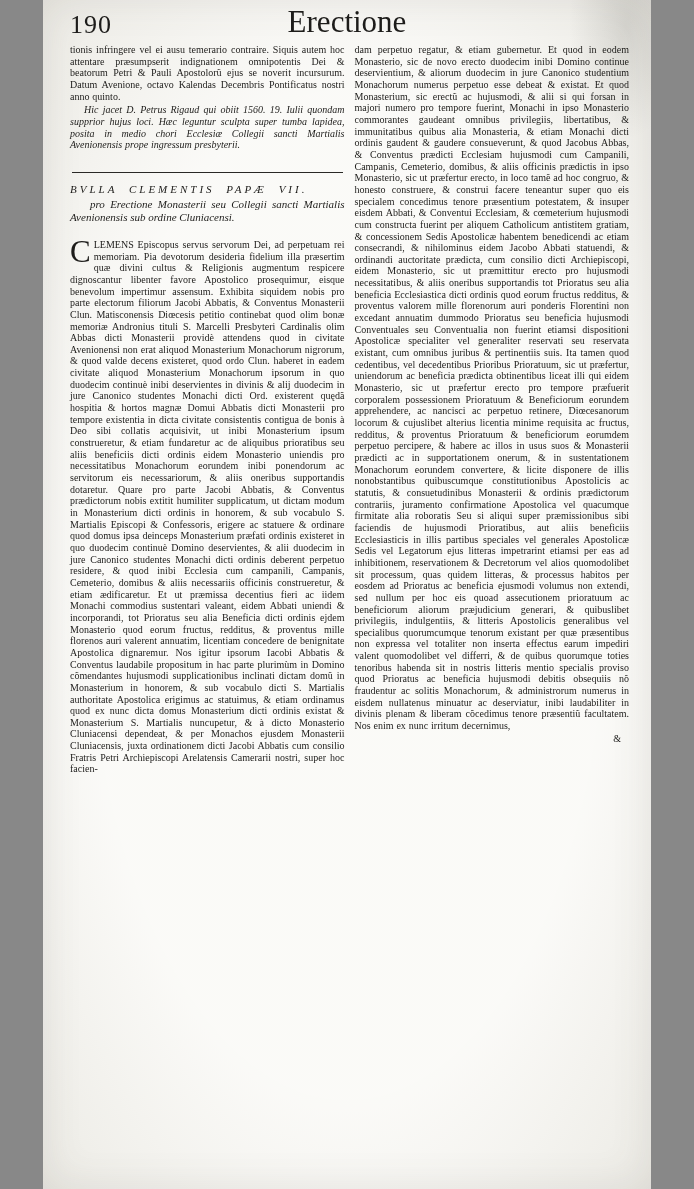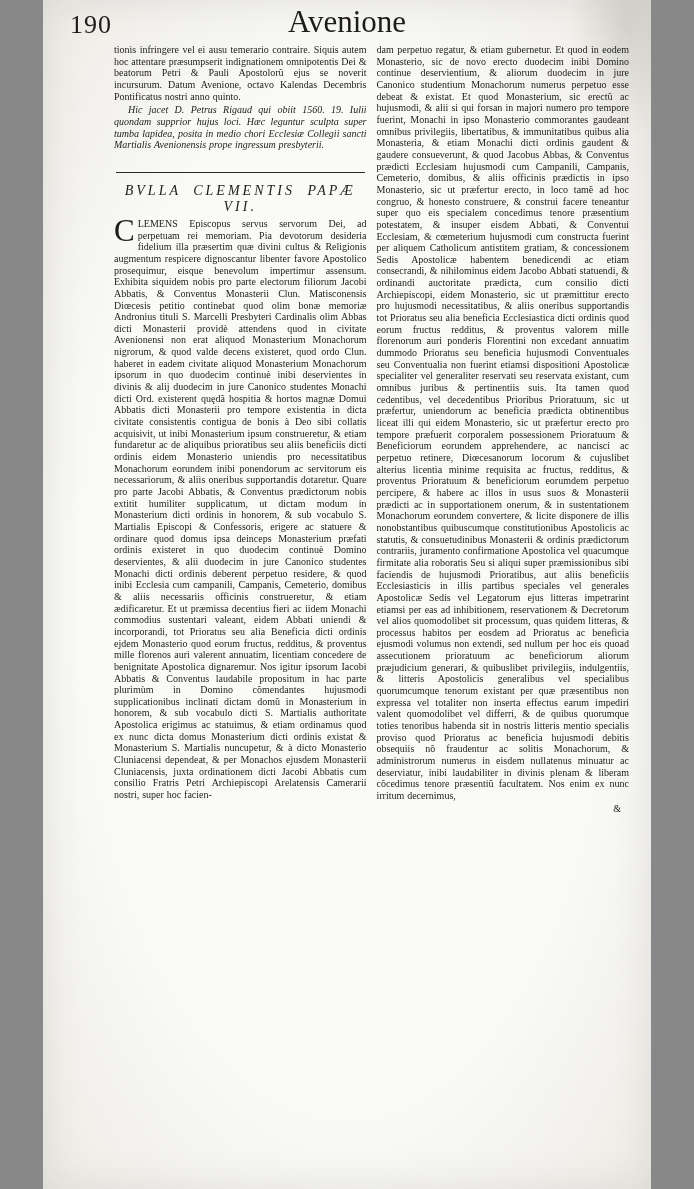--- a/index.html
+++ b/index.html
@@ -22,45 +22,45 @@
   .page-number{
     position:absolute;left:27px;top:6px;
     font-size:26px;letter-spacing:1px;
   }
   .page-title{
     position:absolute;left:0;right:0;top:0;text-align:center;
     font-size:31px;
   }
   .columns{
     position:absolute;top:44px;left:27px;right:22px;bottom:0;
-    display:flex;gap:10px;margin-left:44px;
+    display:flex;gap:10px;
   }
   .col{flex:1 1 0;min-width:0;}
   .bodytext{
     font-size:10px;line-height:11.65px;
     text-align:justify;
     margin:0;
     word-spacing:.4px;
   }
   .intro{margin-bottom:2px;}
   .epitaph{
     font-style:italic;
     text-indent:14px;
     margin-top:1px;
   }
   .divider{
     border:none;border-top:1.3px solid #2a2926;
     margin:21px 2px 10px 2px;
   }
   .bull-title{
     font-style:italic;
-    font-size:14px;
+    font-size:11px;
     letter-spacing:3px;
     word-spacing:6px;
-    text-align:center;
+    text-align:left;
     margin:0 0 3px 0;
     font-weight:normal;
   }
   .bull-subtitle{
     font-style:italic;
     font-size:11px;line-height:13.5px;
     text-indent:20px;
     text-align:justify;
     margin:0 0 14px 0;
     font-weight:normal;
@@ -77,30 +77,31 @@
     padding-right:8px;
   }
 </style>
 </head>
 <body>
 
 <div class="page">
 
   <div class="page-header">
     <span class="page-number">190</span>
-    <span class="page-title">Avenione</span>
+    <span class="page-title">Erectione</span>
   </div>
 
   <div class="columns">
 
     <div class="col">
       <p class="bodytext intro">tionis infringere vel ei ausu temerario contraire. Siquis autem hoc attentare præsumpserit indignationem omnipotentis Dei &amp; beatorum Petri &amp; Pauli Apostolorũ ejus se noverit incursurum. Datum Avenione, octavo Kalendas Decembris Pontificatus nostri anno quinto.</p>
       <p class="bodytext epitaph">Hic jacet D. Petrus Rigaud qui obiit 1560. 19. Iulii quondam supprior hujus loci. Hæc leguntur sculpta super tumba lapidea, posita in medio chori Ecclesiæ Collegii sancti Martialis Avenionensis prope ingressum presbyterii.</p>
       <hr class="divider">
       <h2 class="bull-title">BVLLA CLEMENTIS PAPÆ VII.</h2>
+      <h3 class="bull-subtitle">pro Erectione Monasterii seu Collegii sancti Martialis Avenionensis sub ordine Cluniacensi.</h3>
       <p class="bodytext"><span class="dropcap">C</span><span>LEMENS Episcopus servus servorum Dei, ad perpetuam rei memoriam. Pia devotorum desideria fidelium illa præsertim quæ divini cultus &amp; Religionis augmentum respicere dignoscantur libenter favore Apostolico prosequimur, eisque benevolum impertimur assensum. Exhibita siquidem nobis pro parte electorum filiorum Jacobi Abbatis, &amp; Conventus Monasterii Clun. Matisconensis Diœcesis petitio continebat quod olim bonæ memoriæ Andronius tituli S. Marcelli Presbyteri Cardinalis olim Abbas dicti Monasterii providè attendens quod in civitate Avenionensi non erat aliquod Monasterium Monachorum nigrorum, &amp; quod valde decens existeret, quod ordo Clun. haberet in eadem civitate aliquod Monasterium Monachorum ipsorum in quo duodecim continuè inibi deservientes in divinis &amp; alij duodecim in jure Canonico studentes Monachi dicti Ord. existerent quędã hospitia &amp; hortos magnæ Domui Abbatis dicti Monasterii pro tempore existentia in dicta civitate consistentis contigua de bonis à Deo sibi collatis acquisivit, ut inibi Monasterium ipsum construeretur, &amp; etiam fundaretur ac de aliquibus prioratibus seu aliis beneficiis dicti ordinis eidem Monasterio uniendis pro necessitatibus Monachorum eorundem inibi ponendorum ac servitorum eis necessariorum, &amp; aliis oneribus supportandis dotaretur. Quare pro parte Jacobi Abbatis, &amp; Conventus prædictorum nobis extitit humiliter supplicatum, ut dictam modum in Monasterium dicti ordinis in honorem, &amp; sub vocabulo S. Martialis Episcopi &amp; Confessoris, erigere ac statuere &amp; ordinare quod domus ipsa deinceps Monasterium præfati ordinis existeret in quo duodecim continuè Domino deservientes, &amp; alii duodecim in jure Canonico studentes Monachi dicti ordinis deberent perpetuo residere, &amp; quod inibi Ecclesia cum campanili, Campanis, Cemeterio, domibus &amp; aliis necessariis officinis construeretur, &amp; etiam ædificaretur. Et ut præmissa decentius fieri ac iidem Monachi commodius sustentari valeant, eidem Abbati uniendi &amp; incorporandi, tot Prioratus seu alia Beneficia dicti ordinis ejdem Monasterio quod eorum fructus, redditus, &amp; proventus mille florenos auri valerent annuatim, licentiam concedere de benignitate Apostolica dignaremur. Nos igitur ipsorum Iacobi Abbatis &amp; Conventus laudabile propositum in hac parte plurimùm in Domino cõmendantes hujusmodi supplicationibus inclinati dictam domũ in Monasterium in honorem, &amp; sub vocabulo dicti S. Martialis authoritate Apostolica erigimus ac statuimus, &amp; etiam ordinamus quod ex nunc dicta domus Monasterium dicti ordinis existat &amp; Monasterium S. Martialis nuncupetur, &amp; à dicto Monasterio Cluniacensi dependeat, &amp; per Monachos ejusdem Monasterii Cluniacensis, juxta ordinationem dicti Jacobi Abbatis cum consilio Fratris Petri Archiepiscopi Arelatensis Camerarii nostri, super hoc facien-</span></p>
     </div>
 
     <div class="col">
       <p class="bodytext">dam perpetuo regatur, &amp; etiam gubernetur. Et quod in eodem Monasterio, sic de novo erecto duodecim inibi Domino continue deservientium, &amp; aliorum duodecim in jure Canonico studentium Monachorum numerus perpetuo esse debeat &amp; existat. Et quod Monasterium, sic erectũ ac hujusmodi, &amp; alii si qui forsan in majori numero pro tempore fuerint, Monachi in ipso Monasterio commorantes gaudeant omnibus privilegiis, libertatibus, &amp; immunitatibus quibus alia Monasteria, &amp; etiam Monachi dicti ordinis gaudent &amp; gaudere consueverunt, &amp; quod Jacobus Abbas, &amp; Conventus prædicti Ecclesiam hujusmodi cum Campanili, Campanis, Cemeterio, domibus, &amp; aliis officinis prædictis in ipso Monasterio, sic ut præfertur erecto, in loco tamẽ ad hoc congruo, &amp; honesto construere, &amp; construi facere teneantur super quo eis specialem concedimus tenore præsentium potestatem, &amp; insuper eisdem Abbati, &amp; Conventui Ecclesiam, &amp; cœmeterium hujusmodi cum constructa fuerint per aliquem Catholicum antistitem gratiam, &amp; concessionem Sedis Apostolicæ habentem benedicendi ac etiam consecrandi, &amp; nihilominus eidem Jacobo Abbati statuendi, &amp; ordinandi auctoritate prædicta, cum consilio dicti Archiepiscopi, eidem Monasterio, sic ut præmittitur erecto pro hujusmodi necessitatibus, &amp; aliis oneribus supportandis tot Prioratus seu alia beneficia Ecclesiastica dicti ordinis quod eorum fructus redditus, &amp; proventus valorem mille florenorum auri ponderis Florentini non excedant annuatim dummodo Prioratus seu beneficia hujusmodi Conventuales seu Conventualia non fuerint etiamsi dispositioni Apostolicæ specialiter vel generaliter reservati seu reservata existant, cum omnibus juribus &amp; pertinentiis suis. Ita tamen quod cedentibus, vel decedentibus Prioribus Prioratuum, sic ut præfertur, uniendorum ac beneficia prædicta obtinentibus liceat illi qui eidem Monasterio, sic ut præfertur erecto pro tempore præfuerit corporalem possessionem Prioratuum &amp; Beneficiorum eorundem apprehendere, ac nancisci ac perpetuo retinere, Diœcesanorum locorum &amp; cujuslibet alterius licentia minime requisita ac fructus, redditus, &amp; proventus Prioratuum &amp; beneficiorum eorumdem perpetuo percipere, &amp; habere ac illos in usus suos &amp; Monasterii prædicti ac in supportationem onerum, &amp; in sustentationem Monachorum eorundem convertere, &amp; licite disponere de illis nonobstantibus quibuscumque constitutionibus Apostolicis ac statutis, &amp; consuetudinibus Monasterii &amp; ordinis prædictorum contrariis, juramento confirmatione Apostolica vel quacumque firmitate alia roboratis Seu si aliqui super præmissionibus sibi faciendis de hujusmodi Prioratibus, aut aliis beneficiis Ecclesiasticis in illis partibus speciales vel generales Apostolicæ Sedis vel Legatorum ejus litteras impetrarint etiamsi per eas ad inhibitionem, reservationem &amp; Decretorum vel alios quomodolibet sit processum, quas quidem litteras, &amp; processus habitos per eosdem ad Prioratus ac beneficia ejusmodi volumus non extendi, sed nullum per hoc eis quoad assecutionem prioratuum ac beneficiorum aliorum præjudicium generari, &amp; quibuslibet privilegiis, indulgentiis, &amp; litteris Apostolicis generalibus vel specialibus quorumcumque tenorum existant per quæ præsentibus non expressa vel totaliter non inserta effectus earum impediri valent quomodolibet vel differri, &amp; de quibus quorumque toties tenoribus habenda sit in nostris litteris mentio specialis proviso quod Prioratus ac beneficia hujusmodi debitis obsequiis nõ fraudentur ac solitis Monachorum, &amp; administrorum numerus in eisdem nullatenus minuatur ac deserviatur, inibi laudabiliter in divinis plenam &amp; liberam cõcedimus tenore præsentiũ facultatem. Nos enim ex nunc irritum decernimus,</p>
       <p class="bodytext catchword">&amp;</p>
     </div>
 
   </div>
 

